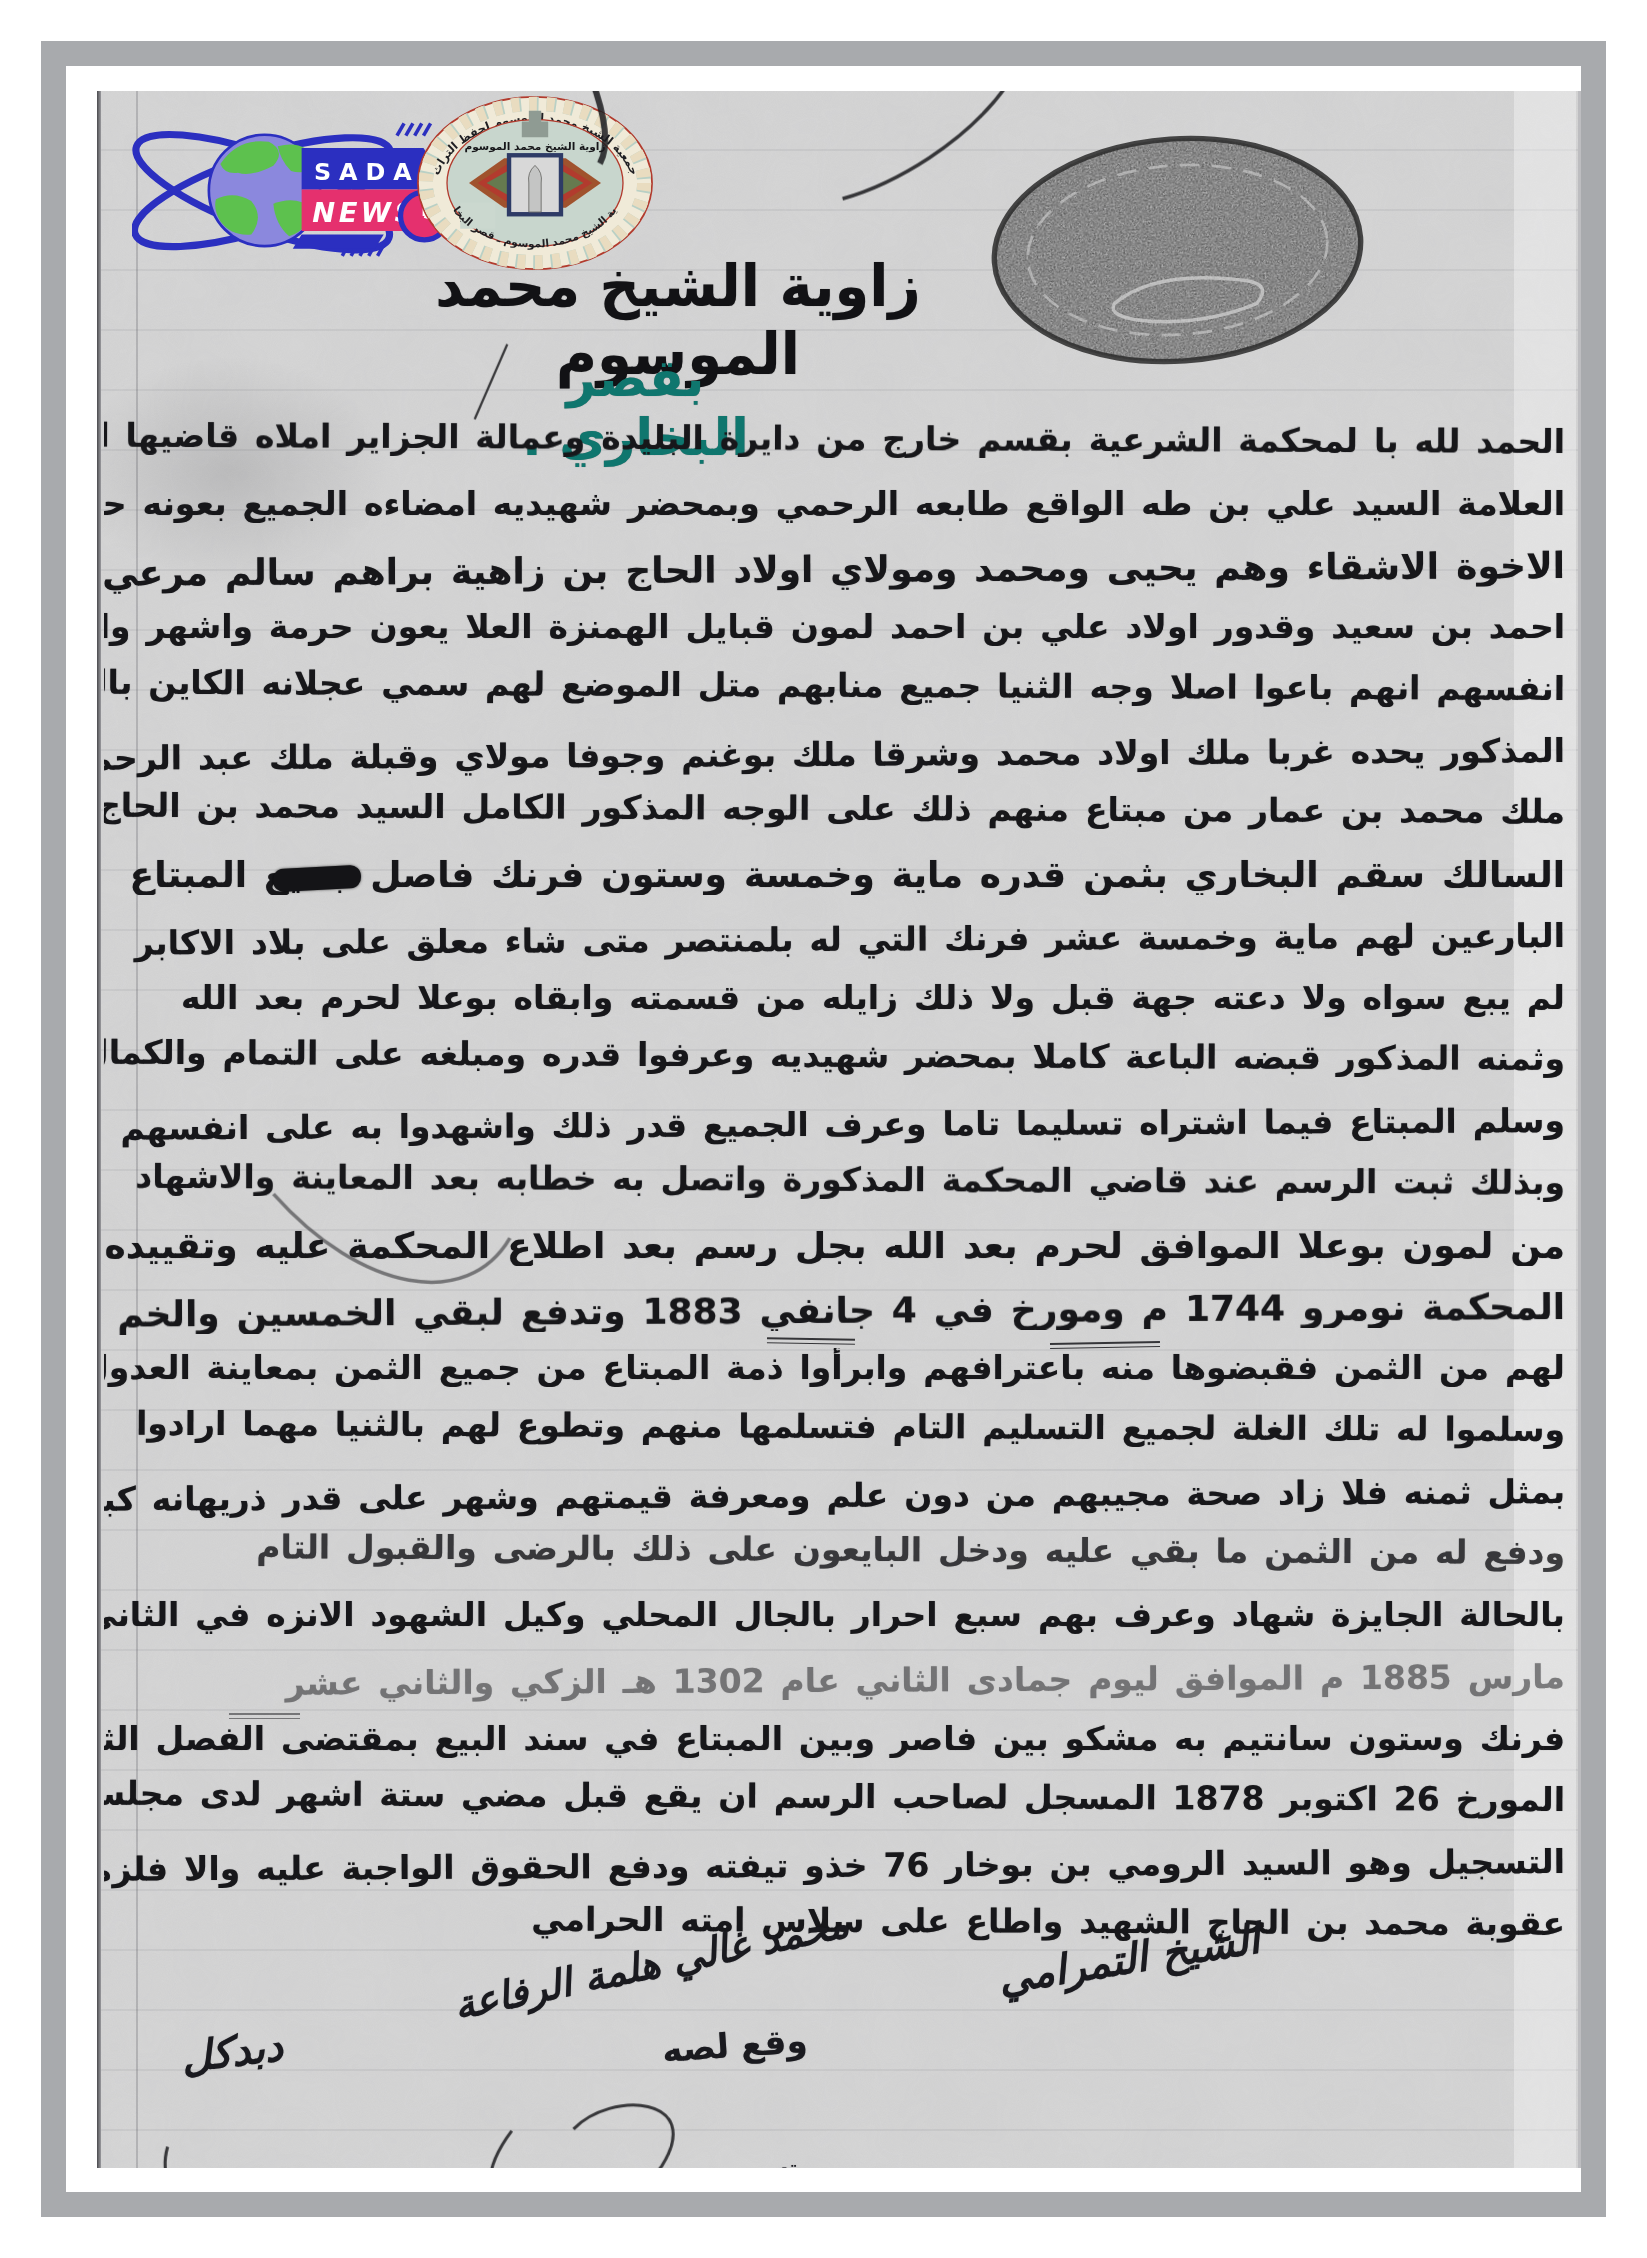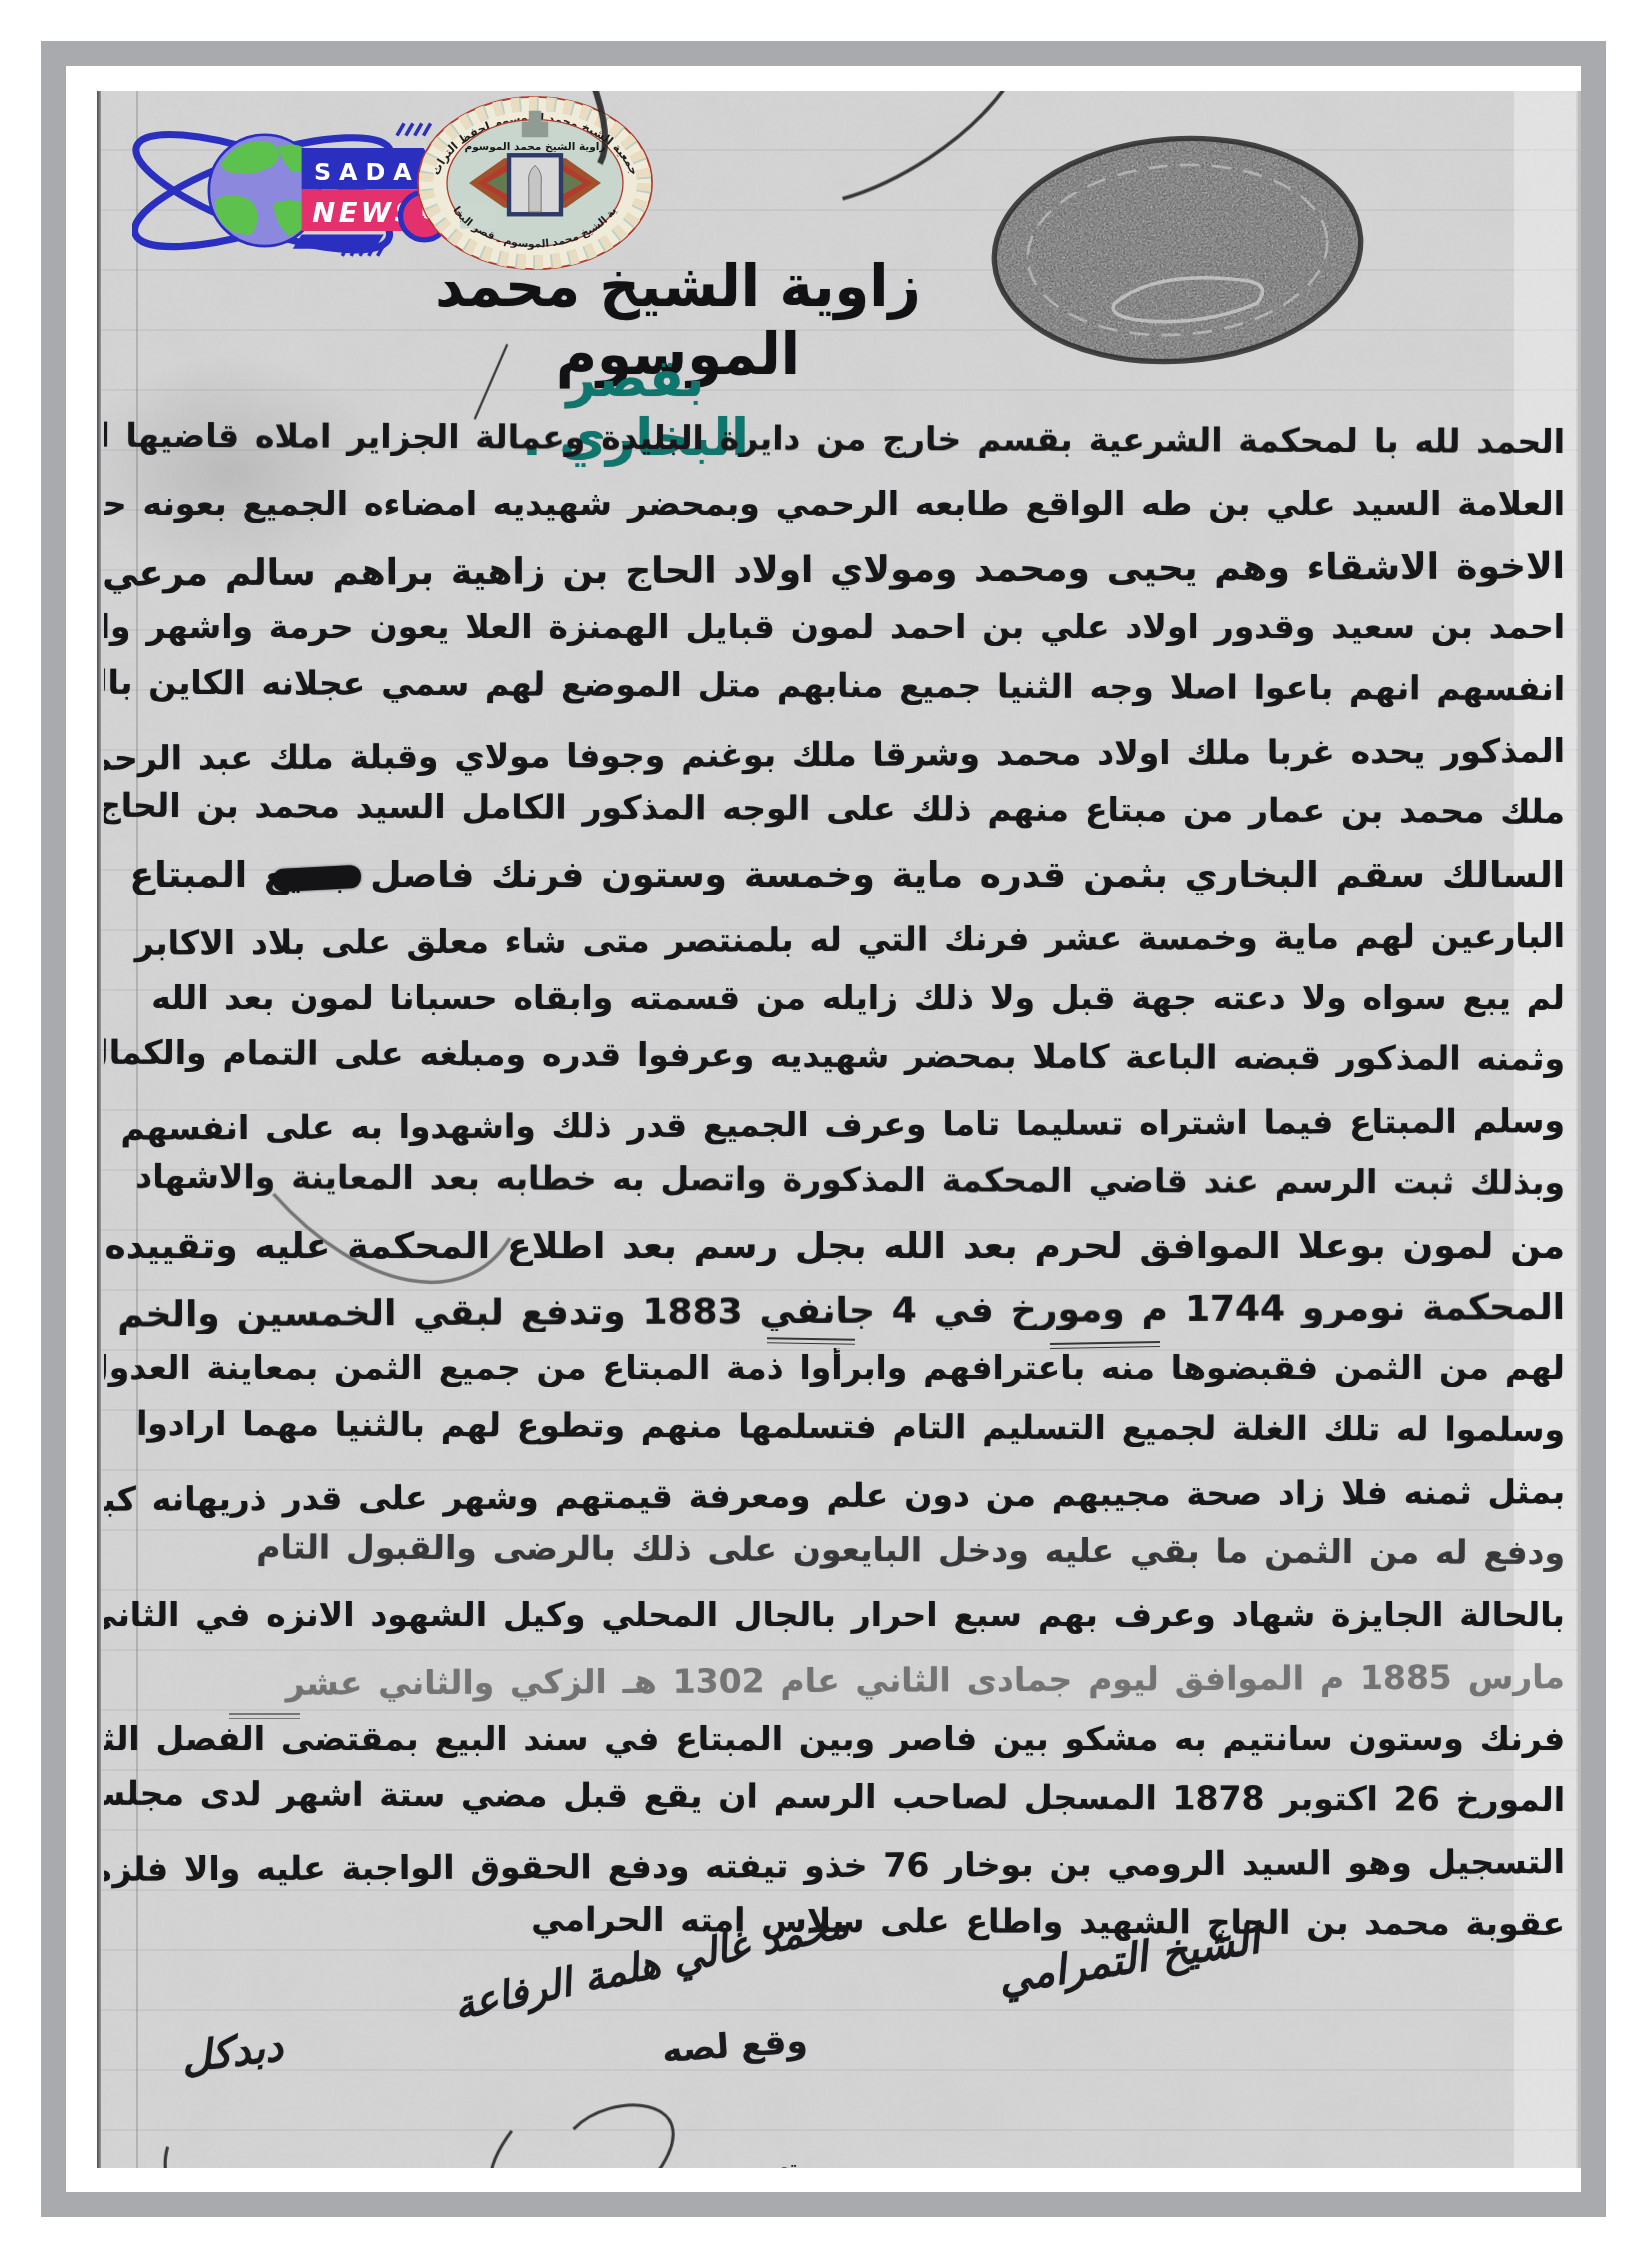--- a/index.html
+++ b/index.html
@@ -180,21 +180,21 @@
     <div>
       <div class="bline" style="top:331px">الحمد لله با لمحكمة الشرعية بقسم خارج من دايرة البليدة وعمالة الجزاير املاه قاضيها العقبي السيد محمد بن</div>
       <div class="bline" style="top:393px">العلامة السيد علي بن طه الواقع طابعه الرحمي وبمحضر شهيديه امضاءه الجميع بعونه حرر</div>
       <div class="bline big" style="top:454px">الاخوة الاشقاء وهم يحيى ومحمد ومولاي اولاد الحاج بن زاهية براهم سالم مرعي شراه ولاد</div>
       <div class="bline" style="top:516px">احمد بن سعيد وقدور اولاد علي بن احمد لمون قبايل الهمنزة العلا يعون حرمة واشهر واسلمه</div>
       <div class="bline" style="top:578px">انفسهم انهم باعوا اصلا وجه الثنيا جميع منابهم متل الموضع لهم سمي عجلانه الكاين بالوقف</div>
       <div class="bline" style="top:640px">المذكور يحده غربا ملك اولاد محمد وشرقا ملك بوغنم وجوفا مولاي وقبلة ملك عبد الرحمي بن كشيدله وقهرة</div>
       <div class="bline" style="top:701px">ملك محمد بن عمار من مبتاع منهم ذلك على الوجه المذكور الكامل السيد محمد بن الحاج الجيلالي</div>
       <div class="bline big" style="top:763px">السالك سقم البخاري بثمن قدره ماية وخمسة وستون فرنك فاصل جميع المبتاع</div>
       <div class="bline" style="top:825px">البارعين لهم ماية وخمسة عشر فرنك التي له بلمنتصر متى شاء معلق على بلاد الاكابر</div>
-      <div class="bline" style="top:887px">لم يبع سواه ولا دعته جهة قبل ولا ذلك زايله من قسمته وابقاه حسبانا لمون بعد الله</div>
+      <div class="bline" style="top:887px">لم يبع سواه ولا دعته جهة قبل ولا ذلك زايله من قسمته وابقاه بوعلا لحرم بعد الله</div>
       <div class="bline" style="top:948px">وثمنه المذكور قبضه الباعة كاملا بمحضر شهيديه وعرفوا قدره ومبلغه على التمام والكمال</div>
       <div class="bline" style="top:1010px">وسلم المبتاع فيما اشتراه تسليما تاما وعرف الجميع قدر ذلك واشهدوا به على انفسهم طوعا</div>
       <div class="bline" style="top:1072px">وبذلك ثبت الرسم عند قاضي المحكمة المذكورة واتصل به خطابه بعد المعاينة والاشهاد</div>
       <div class="bline big" style="top:1134px">من لمون بوعلا الموافق لحرم بعد الله بجل رسم بعد اطلاع المحكمة عليه وتقييده</div>
       <div class="bline big" style="top:1195px">المحكمة نومرو 1744 م ومورخ في 4 جانفي 1883 وتدفع لبقي الخمسين والخم الباقية</div>
       <div class="bline" style="top:1257px">لهم من الثمن فقبضوها منه باعترافهم وابرأوا ذمة المبتاع من جميع الثمن بمعاينة العدول</div>
       <div class="bline" style="top:1319px">وسلموا له تلك الغلة لجميع التسليم التام فتسلمها منهم وتطوع لهم بالثنيا مهما ارادوا</div>
       <div class="bline" style="top:1381px">بمثل ثمنه فلا زاد صحة مجيبهم من دون علم ومعرفة قيمتهم وشهر على قدر ذريهانه كبر والكل</div>
       <div class="bline dim" style="top:1442px">ودفع له من الثمن ما بقي عليه ودخل البايعون على ذلك بالرضى والقبول التام</div>
       <div class="bline" style="top:1504px">بالحالة الجايزة شهاد وعرف بهم سبع احرار بالجال المحلي وكيل الشهود الانزه في الثاني 24</div>

